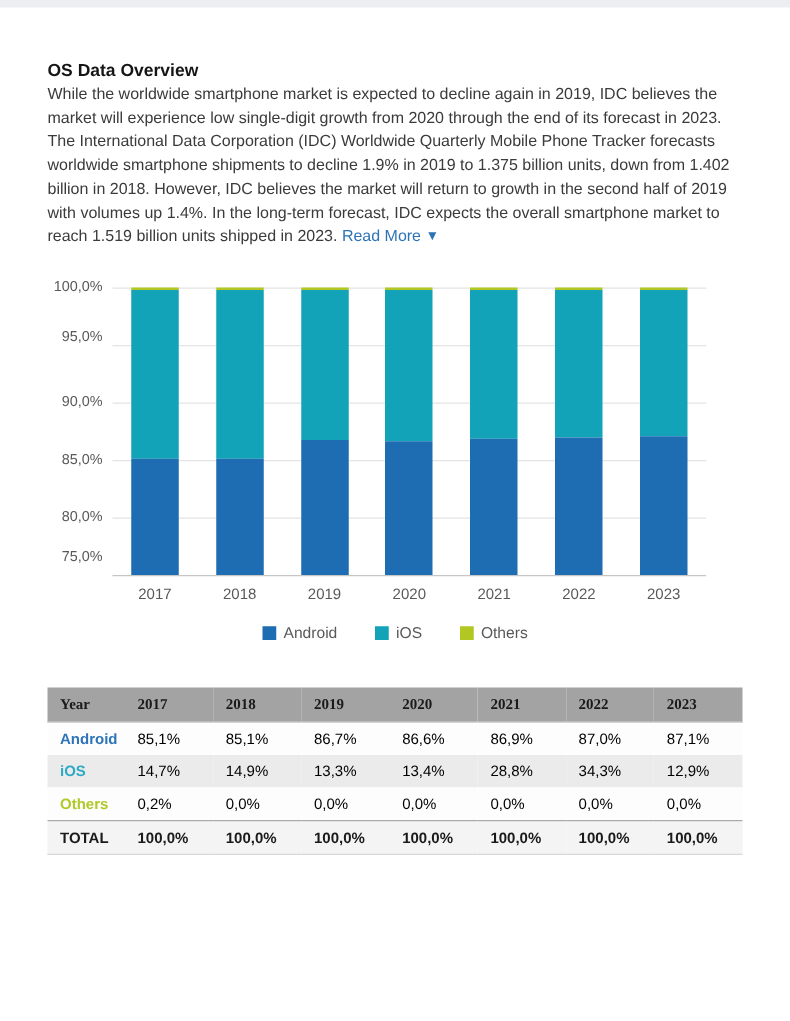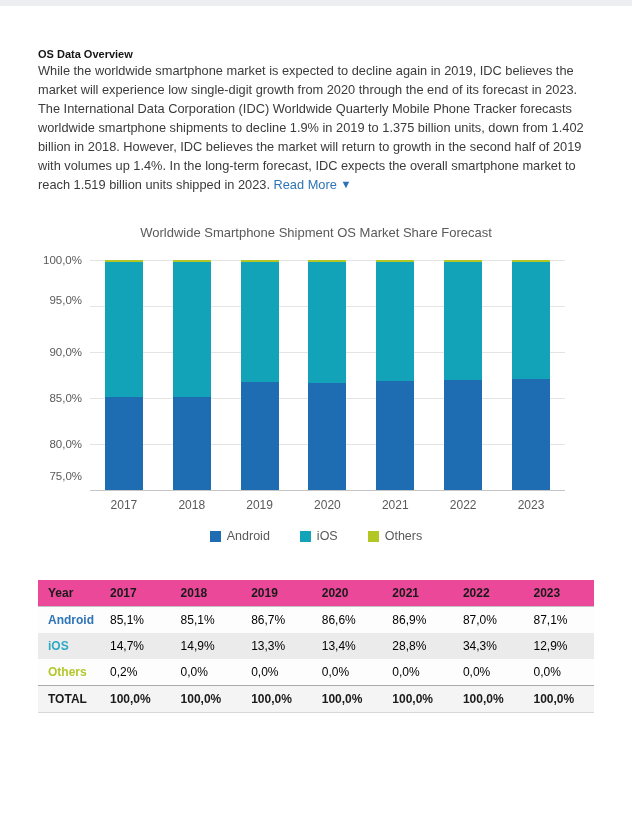--- a/index.html
+++ b/index.html
@@ -22,21 +22,21 @@
       linear-gradient(100deg,#f7efdd 0%,#f4ead6 40%,#f2e8d6 75%,#eae0d6 100%);
   }
   .hero h1 {
     position:absolute; left:38px; top:26px;
     font-size:34px; font-weight:300; letter-spacing:.5px; color:#3e3e3e;
   }
   .hero-divider { height:6px; background:#eceef1; }
 
   
   .content { padding:0 38px; }
-  h2.section-heading { margin-top:42px; font-size:11px; font-weight:700; color:#151515; }
+  h2.section-heading { margin-top:42px; font-size:14px; font-weight:700; color:#151515; }
   p.overview {
     margin-top:1px; font-size:12.8px; line-height:19px; color:#3b3b3b;
   }
   a.readmore { color:#2e74b5; text-decoration:none; white-space:nowrap; }
   a.readmore .caret { font-size:11px; position:relative; top:-1px; }
 
   
   .chart-wrap { margin-top:30px; }
   .chart-title { text-align:center; font-size:13px; color:#595959; }
   .chart-area { position:relative; margin-top:20px; height:230px; padding-left:52px; padding-right:29px; }
@@ -49,21 +49,21 @@
   .bar { width:38px; height:230px; display:flex; flex-direction:column; justify-content:flex-end; position:relative; z-index:2; }
   .xlabels { display:flex; justify-content:space-around; padding-left:52px; padding-right:29px; margin-top:8px; }
   .xlabel { width:67px; text-align:center; font-size:12px; color:#595959; }
   .legend { display:flex; justify-content:center; gap:30px; margin-top:17px; }
   .legend-item { display:flex; align-items:center; gap:6px; font-size:12.5px; color:#595959; }
   .legend-swatch { width:11px; height:11px; display:inline-block; }
 
   
   table.data { width:100%; margin-top:37px; border-collapse:collapse; font-size:12px; }
   table.data th, table.data td { text-align:left; padding:6px 6px 6px 10px; height:26px; }
-  table.data thead tr { background:#ec4899; }
+  table.data thead tr { background:#a3a3a3;font-family:Liberation Serif, serif; }
   table.data thead th { font-weight:700; color:#1a1a1a; border-bottom:1px solid #c2c2c2; }
   table.data tbody tr:nth-child(even) { background:#ebebeb; }
   table.data tbody tr { background:#fdfdfd; }
   table.data td.rowlabel { font-weight:700; }
   table.data tr.total-row { background:#f4f4f4 !important; border-top:1px solid #aaa; border-bottom:1px solid #d8d8d8; }
   table.data tr.total-row td { font-weight:700; color:#1a1a1a; }
   table.data col.c0 { width:10.2%; }
   table.data col.cy { width:12.83%; }
 </style>
 </head>
@@ -75,21 +75,20 @@
 
   <div class="content">
 
     <h2 class="section-heading">OS Data Overview</h2>
 
     <p class="overview"><span>While the worldwide smartphone market is expected to decline again in 2019, IDC believes the market will experience low single-digit growth from 2020 through the end of its forecast in 2023. The International Data Corporation (IDC) Worldwide Quarterly Mobile Phone Tracker forecasts worldwide smartphone shipments to decline 1.9% in 2019 to 1.375 billion units, down from 1.402 billion in 2018. However, IDC believes the market will return to growth in the second half of 2019 with volumes up 1.4%. In the long-term forecast, IDC expects the overall smartphone market to reach 1.519 billion units shipped in 2023.</span>
       <a href="#" class="readmore"><span>Read More</span> <span class="caret">▼</span></a>
     </p>
 
     <div class="chart-wrap">
-      <div class="chart-title">Worldwide Smartphone Shipment OS Market Share Forecast</div>
       <div class="chart-area">
         <div class="yaxis" id="yaxis">
             <div class="ytick" style="top: 0px;">100,0%</div>
             <div class="ytick" style="top: 40px;">95,0%</div>
             <div class="ytick" style="top: 92px;">90,0%</div>
             <div class="ytick" style="top: 138px;">85,0%</div>
             <div class="ytick" style="top: 184px;">80,0%</div>
             <div class="ytick" style="top: 216px;">75,0%</div>
           </div>
         <div class="plot" id="plot">

